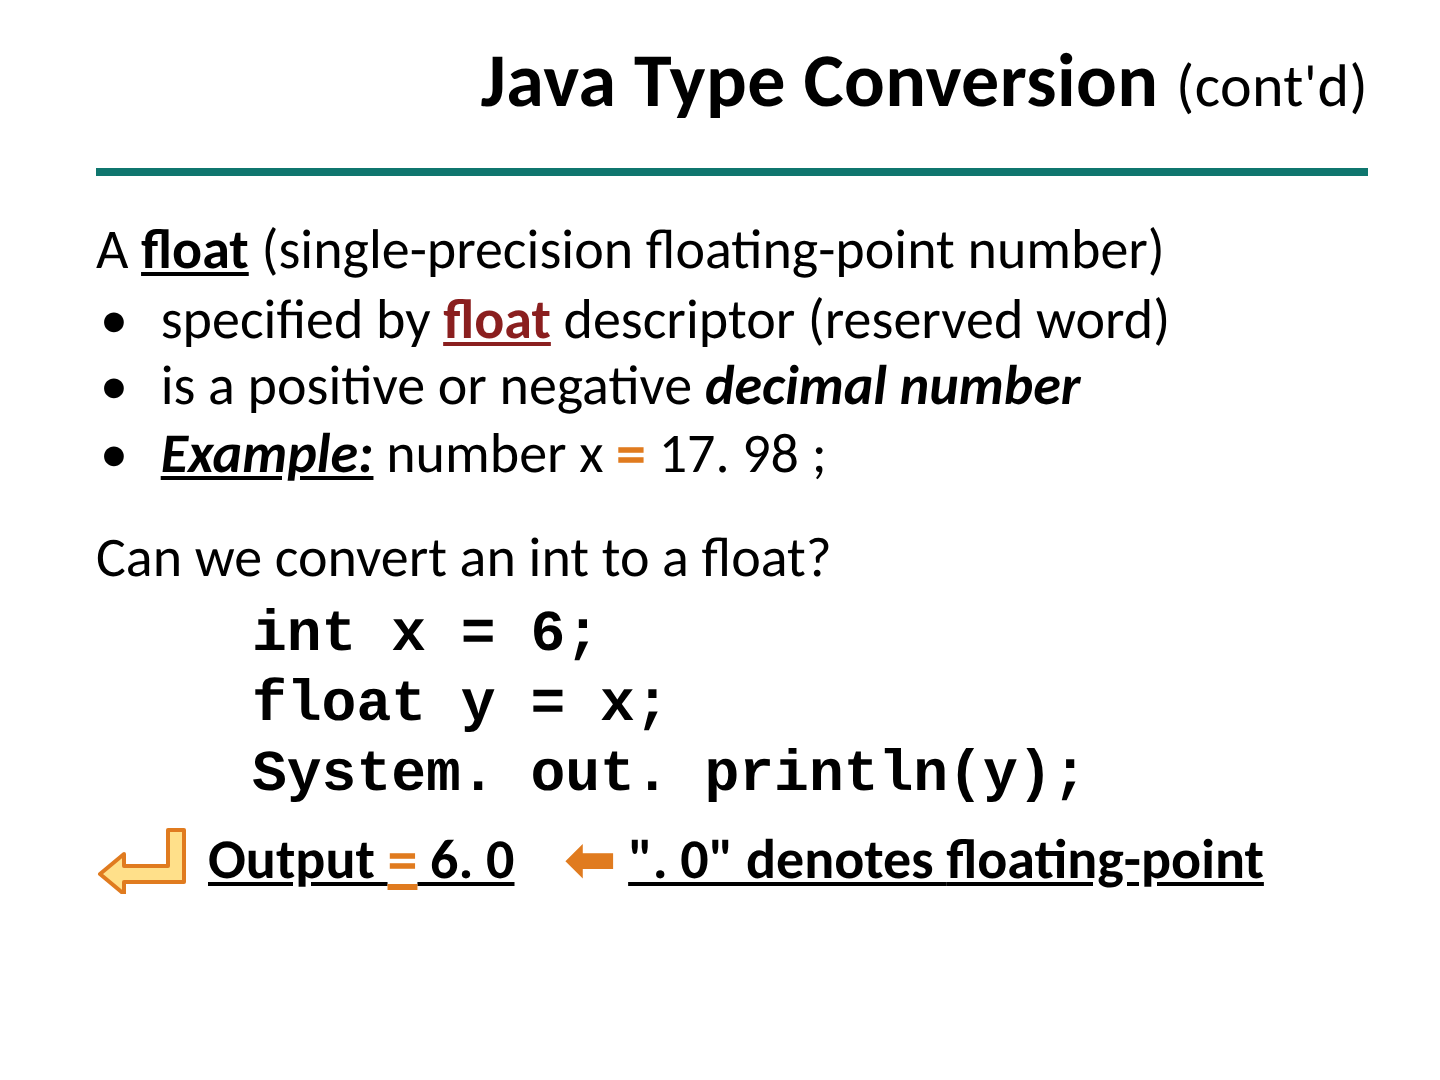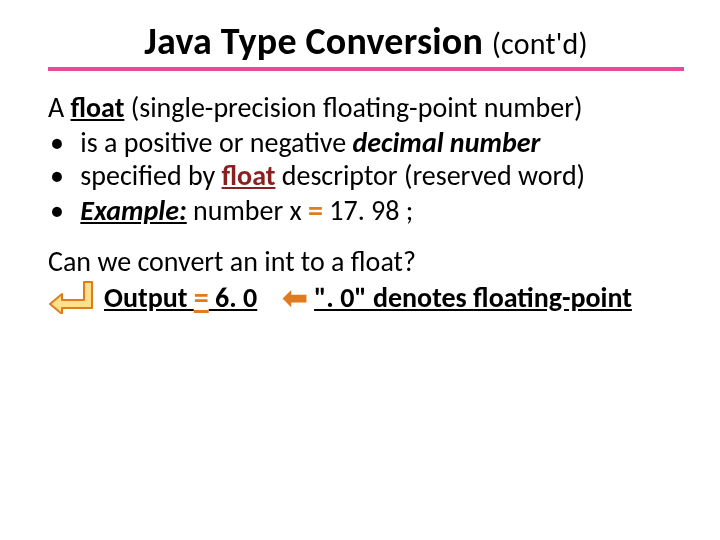--- a/index.html
+++ b/index.html
@@ -13,23 +13,23 @@
   }
   .slide {
     box-sizing: border-box;
     width: 720px;
     height: 540px;
     padding: 18px 36px 24px 48px;
   }
   .title {
     font-size: 38px;
     font-weight: 700;
-    text-align: center;
-    padding-bottom: 3px;
-    border-bottom: 4px solid #ec4899;
+    text-align: right;
+    padding-bottom: 20px;
+    border-bottom: 4px solid #0f766e;
     letter-spacing: 0.2px;
   }
   .title-sub {
     font-weight: 400;
     font-size: 30px;
   }
   .body {
     margin-top: 20px;
     font-size: 28px;
     line-height: 1.18;
@@ -95,32 +95,37 @@
   </div>
 
   <div class="body">
 
     <div class="intro">
       <span>A </span><span class="b u">float</span><span>  (single-precision floating-point number)</span>
     </div>
 
     <ul class="bullets">
       <li>
-        <span>is a positive or negative </span><span class="bi">decimal number</span>
+        <span>specified by </span><span class="b maroon">float</span><span> descriptor (reserved word)</span>
       </li>
       <li>
-        <span>specified by </span><span class="b maroon">float</span><span> descriptor (reserved word)</span>
+        <span>is a positive or negative </span><span class="bi">decimal number</span>
       </li>
       <li>
         <span class="bi u">Example:</span><span>  number x </span><span class="arrow-eq">=</span><span> 17. 98 ;</span>
       </li>
     </ul>
 
     <div class="question">Can we convert an int to a float?</div>
 
+    <div class="code-block">
+      <div class="code-line">int x = 6;</div>
+      <div class="code-line">float y = x;</div>
+      <div class="code-line">System. out. println(y);</div>
+    </div>
 
     <div class="output-row">
       <svg class="back-arrow" viewBox="0 0 46 34">
         <path d="M36 2 L36 20 L14 20 L14 14 L2 24 L14 34 L14 28 L44 28 L44 2 Z" fill="#ffe08a" stroke="#e07b1f" stroke-width="2" stroke-linejoin="round"></path>
       </svg>
       <div>
         <span class="b">Output </span><span class="b arrow-eq">=</span><span class="b"> 6. 0</span>
         &nbsp;&nbsp;
         <span class="arrow-eq">⬅</span>
         <span class="b"> ". 0" denotes </span><span class="b u">floating-point</span>

